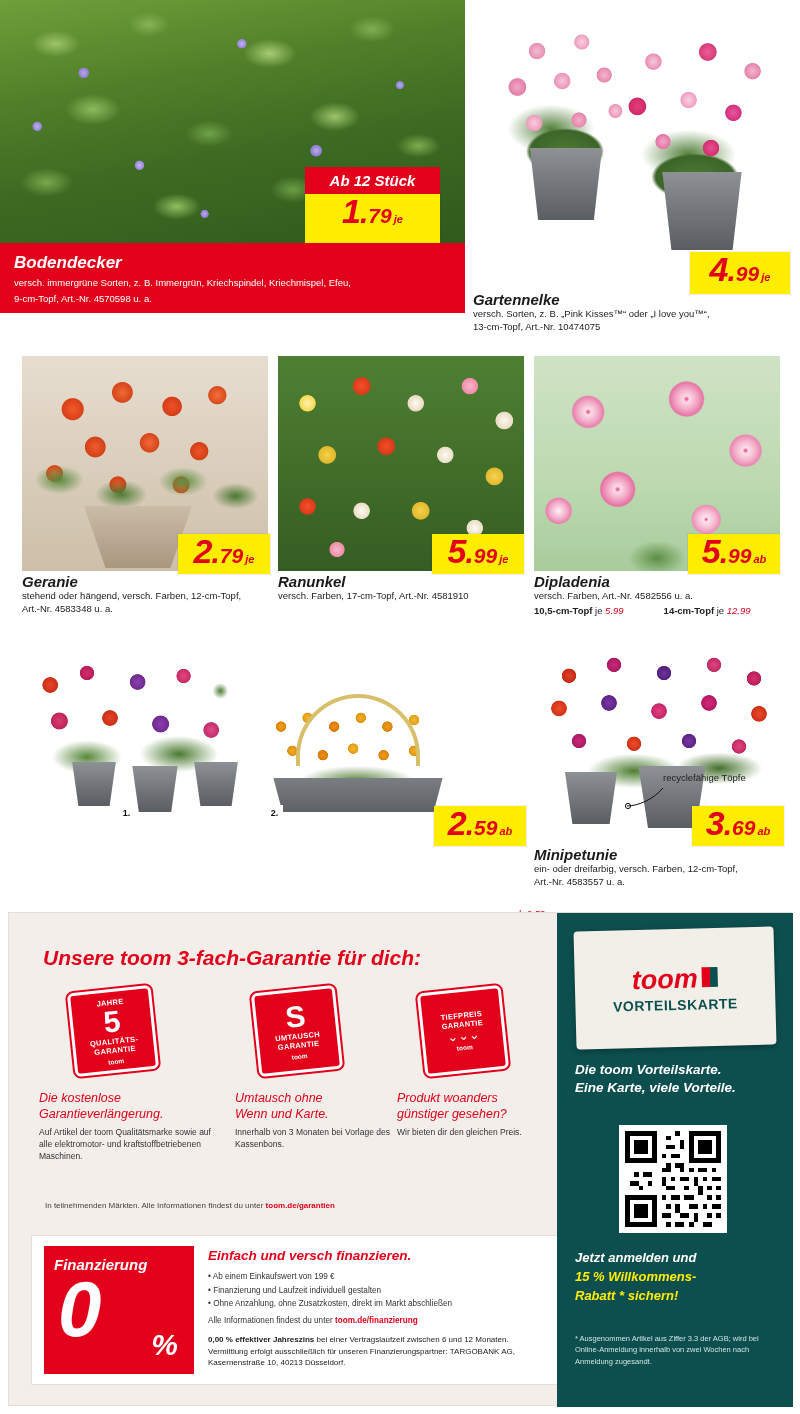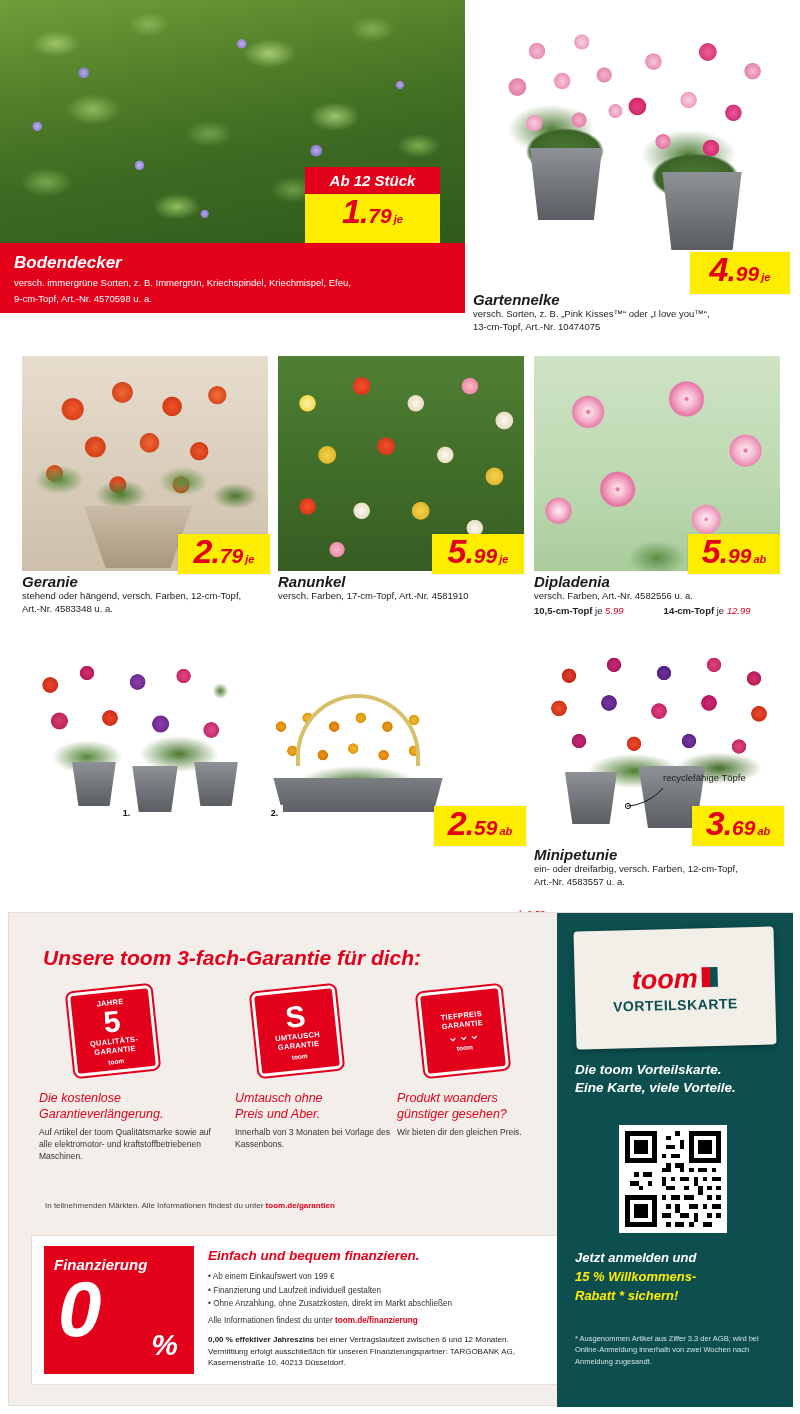--- a/index.html
+++ b/index.html
@@ -507,38 +507,38 @@
         <div class="sm">GARANTIE</div>
         <div style="font-size:13px;line-height:.75;margin-top:2px;">⌄⌄⌄</div>
         <div class="brand">toom</div>
       </div>
 
       <div class="g-head" style="left:30px;top:178px;width:180px;white-space:pre-line;">Die kostenlose
 Garantieverlängerung.</div>
       <div class="g-body" style="left:30px;top:214px;width:180px;">Auf Artikel der toom Qualitätsmarke sowie auf alle elektromotor- und kraftstoffbetriebenen Maschinen.</div>
 
       <div class="g-head" style="left:226px;top:178px;width:170px;white-space:pre-line;">Umtausch ohne
-Preis und Aber.</div>
+Wenn und Karte.</div>
       <div class="g-body" style="left:226px;top:214px;width:160px;">Innerhalb von 3 Monaten bei Vorlage des Kassenbons.</div>
 
       <div class="g-head" style="left:388px;top:178px;width:150px;white-space:pre-line;">Produkt woanders
 günstiger gesehen?</div>
       <div class="g-body" style="left:388px;top:214px;width:150px;">Wir bieten dir den gleichen Preis.</div>
 
       <div id="garantie-foot">
         <span>In teilnehmenden Märkten. Alle Informationen findest du unter </span><a href="#">toom.de/garantien</a>
       </div>
 
       <div id="fin-box">
         <div id="fin-badge">
           <div class="lbl">Finanzierung</div>
           <div class="zero">0</div>
           <div class="pct">%</div>
         </div>
-        <div id="fin-title">Einfach und bequem finanzieren.</div>
+        <div id="fin-title">Einfach und versch finanzieren.</div>
         <div id="fin-list">
           <div>• <span>Ab einem Einkaufswert von 199 €</span></div>
           <div>• <span>Finanzierung und Laufzeit individuell gestalten</span></div>
           <div>• <span>Ohne Anzahlung, ohne Zusatzkosten, direkt im Markt abschließen</span></div>
         </div>
         <div id="fin-info">
           <span>Alle Informationen findest du unter </span><a href="#">toom.de/finanzierung</a>
         </div>
         <div id="fin-legal">
           <b>0,00 % effektiver Jahreszins</b><span> bei einer Vertragslaufzeit zwischen 6 und 12 Monaten. Vermittlung erfolgt ausschließlich für unseren Finanzierungspartner: TARGOBANK AG, Kasernenstraße 10, 40213 Düsseldorf.</span>

